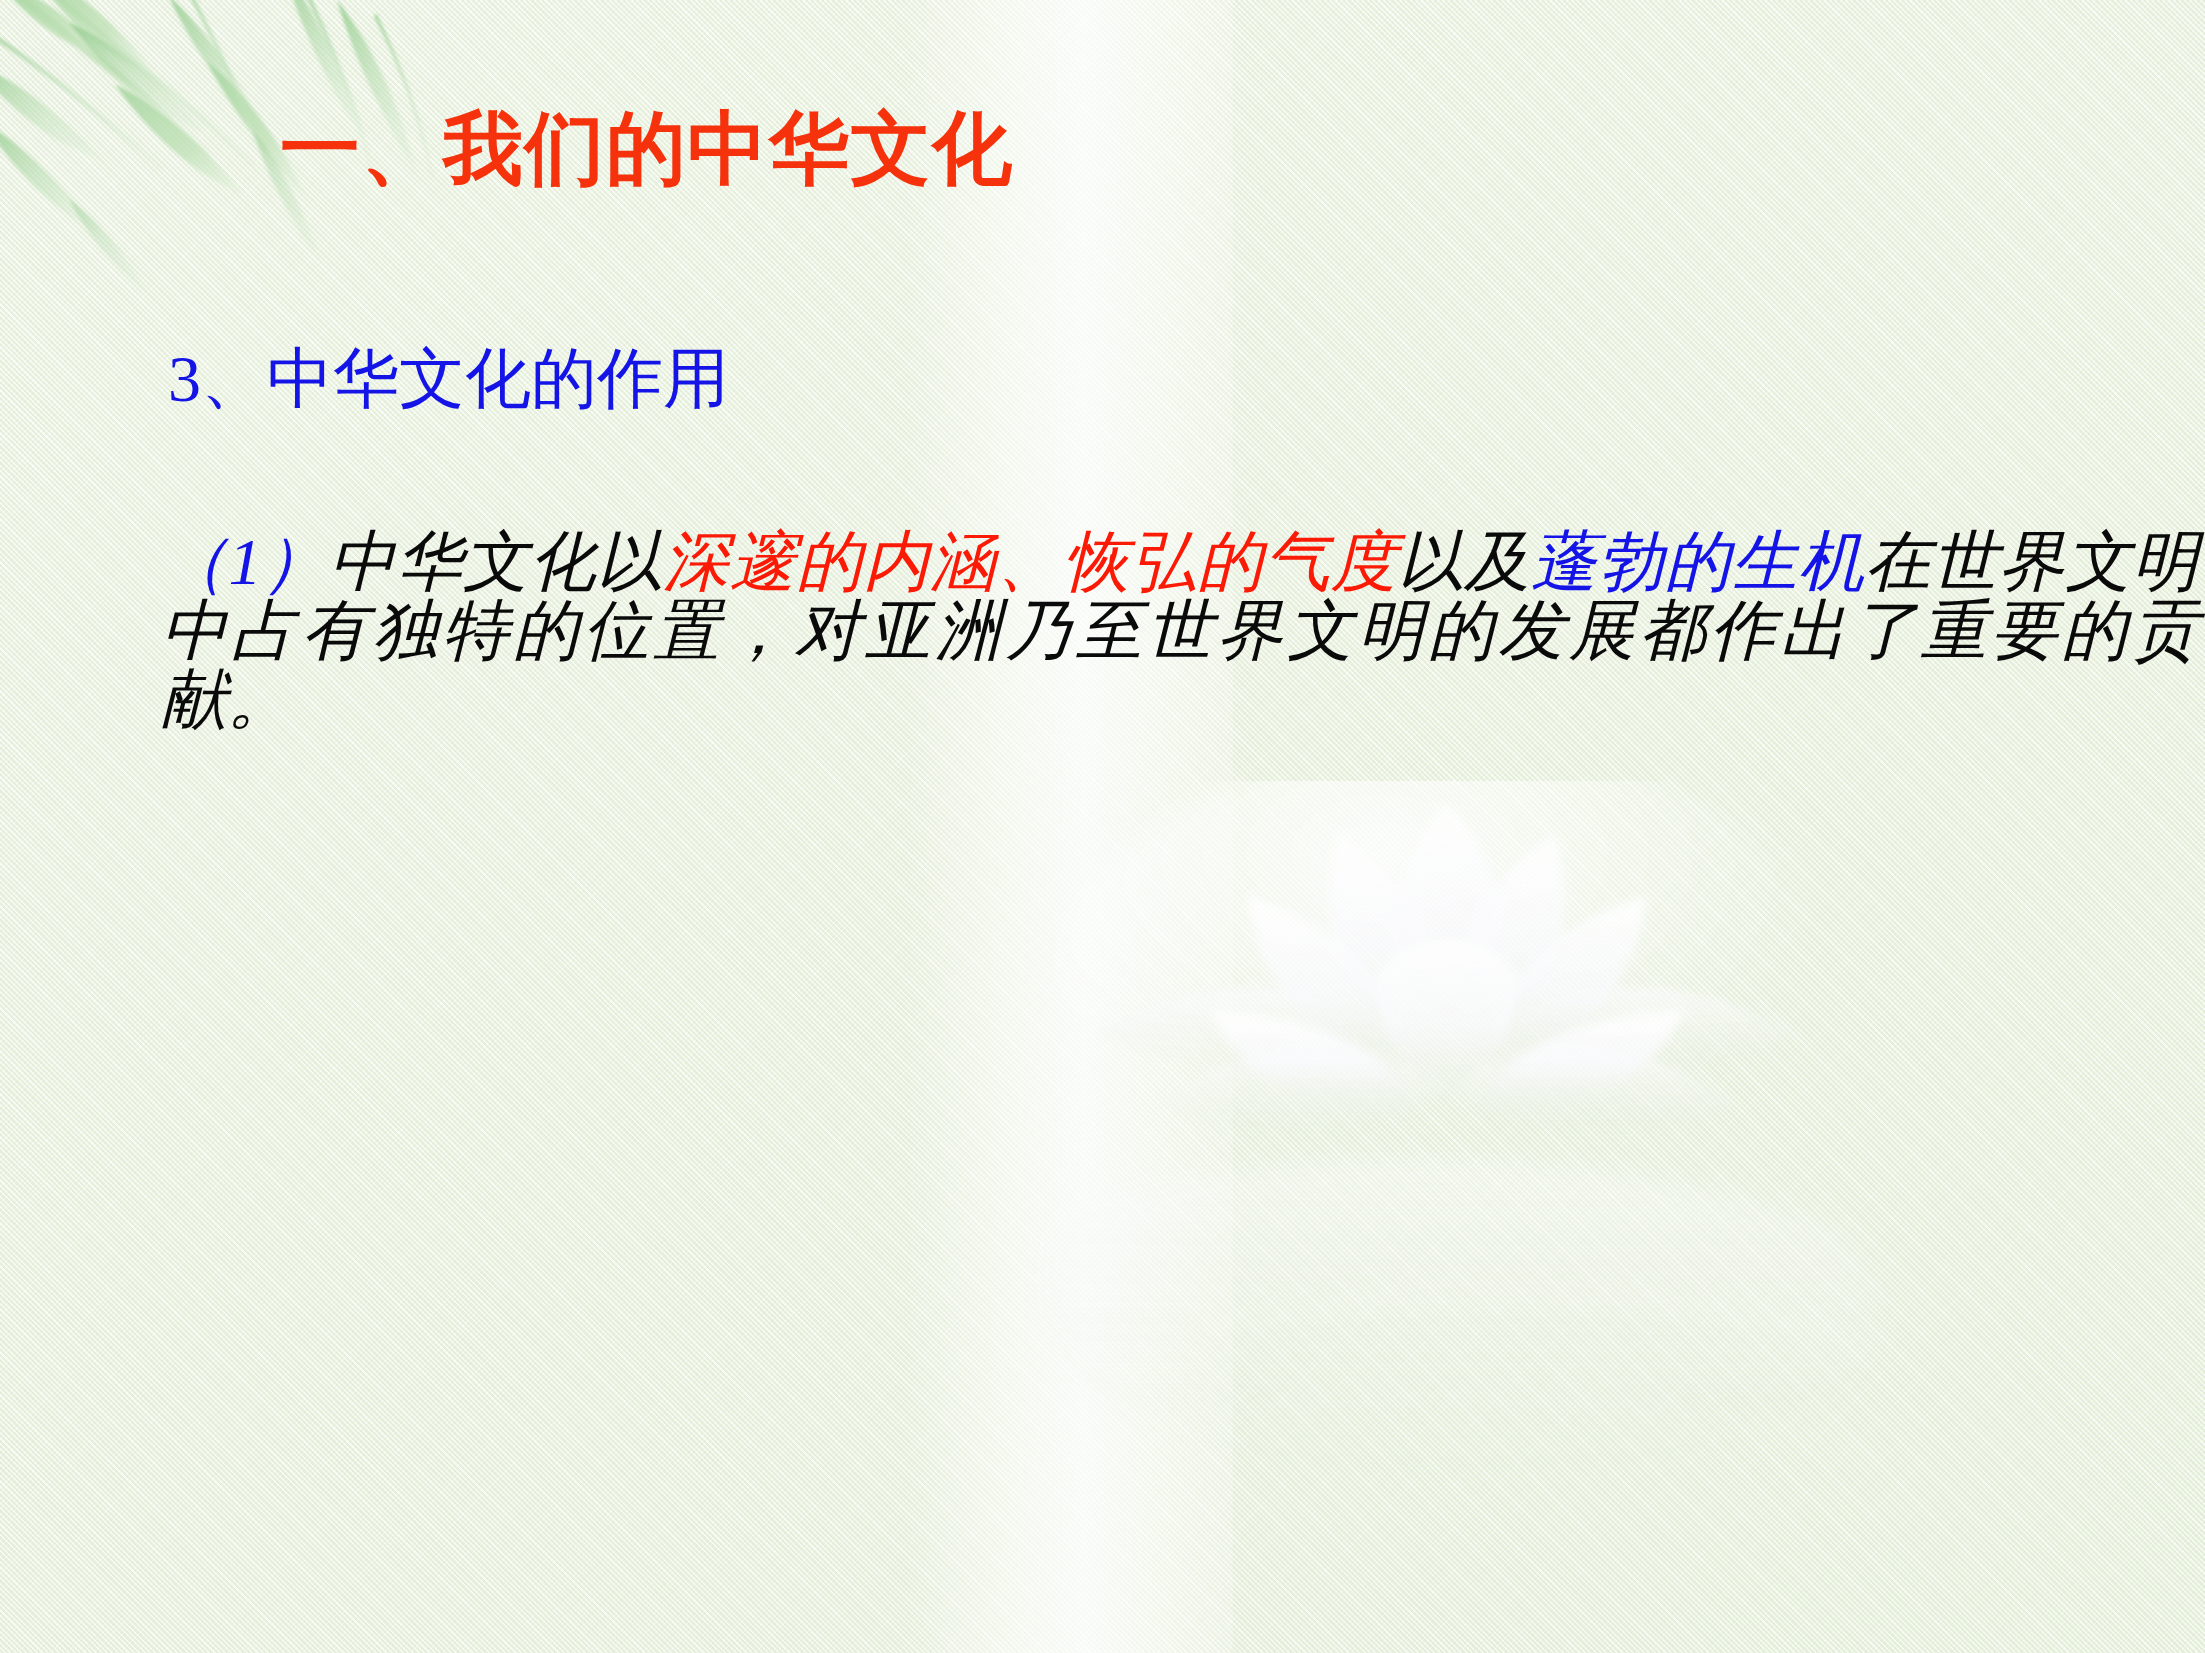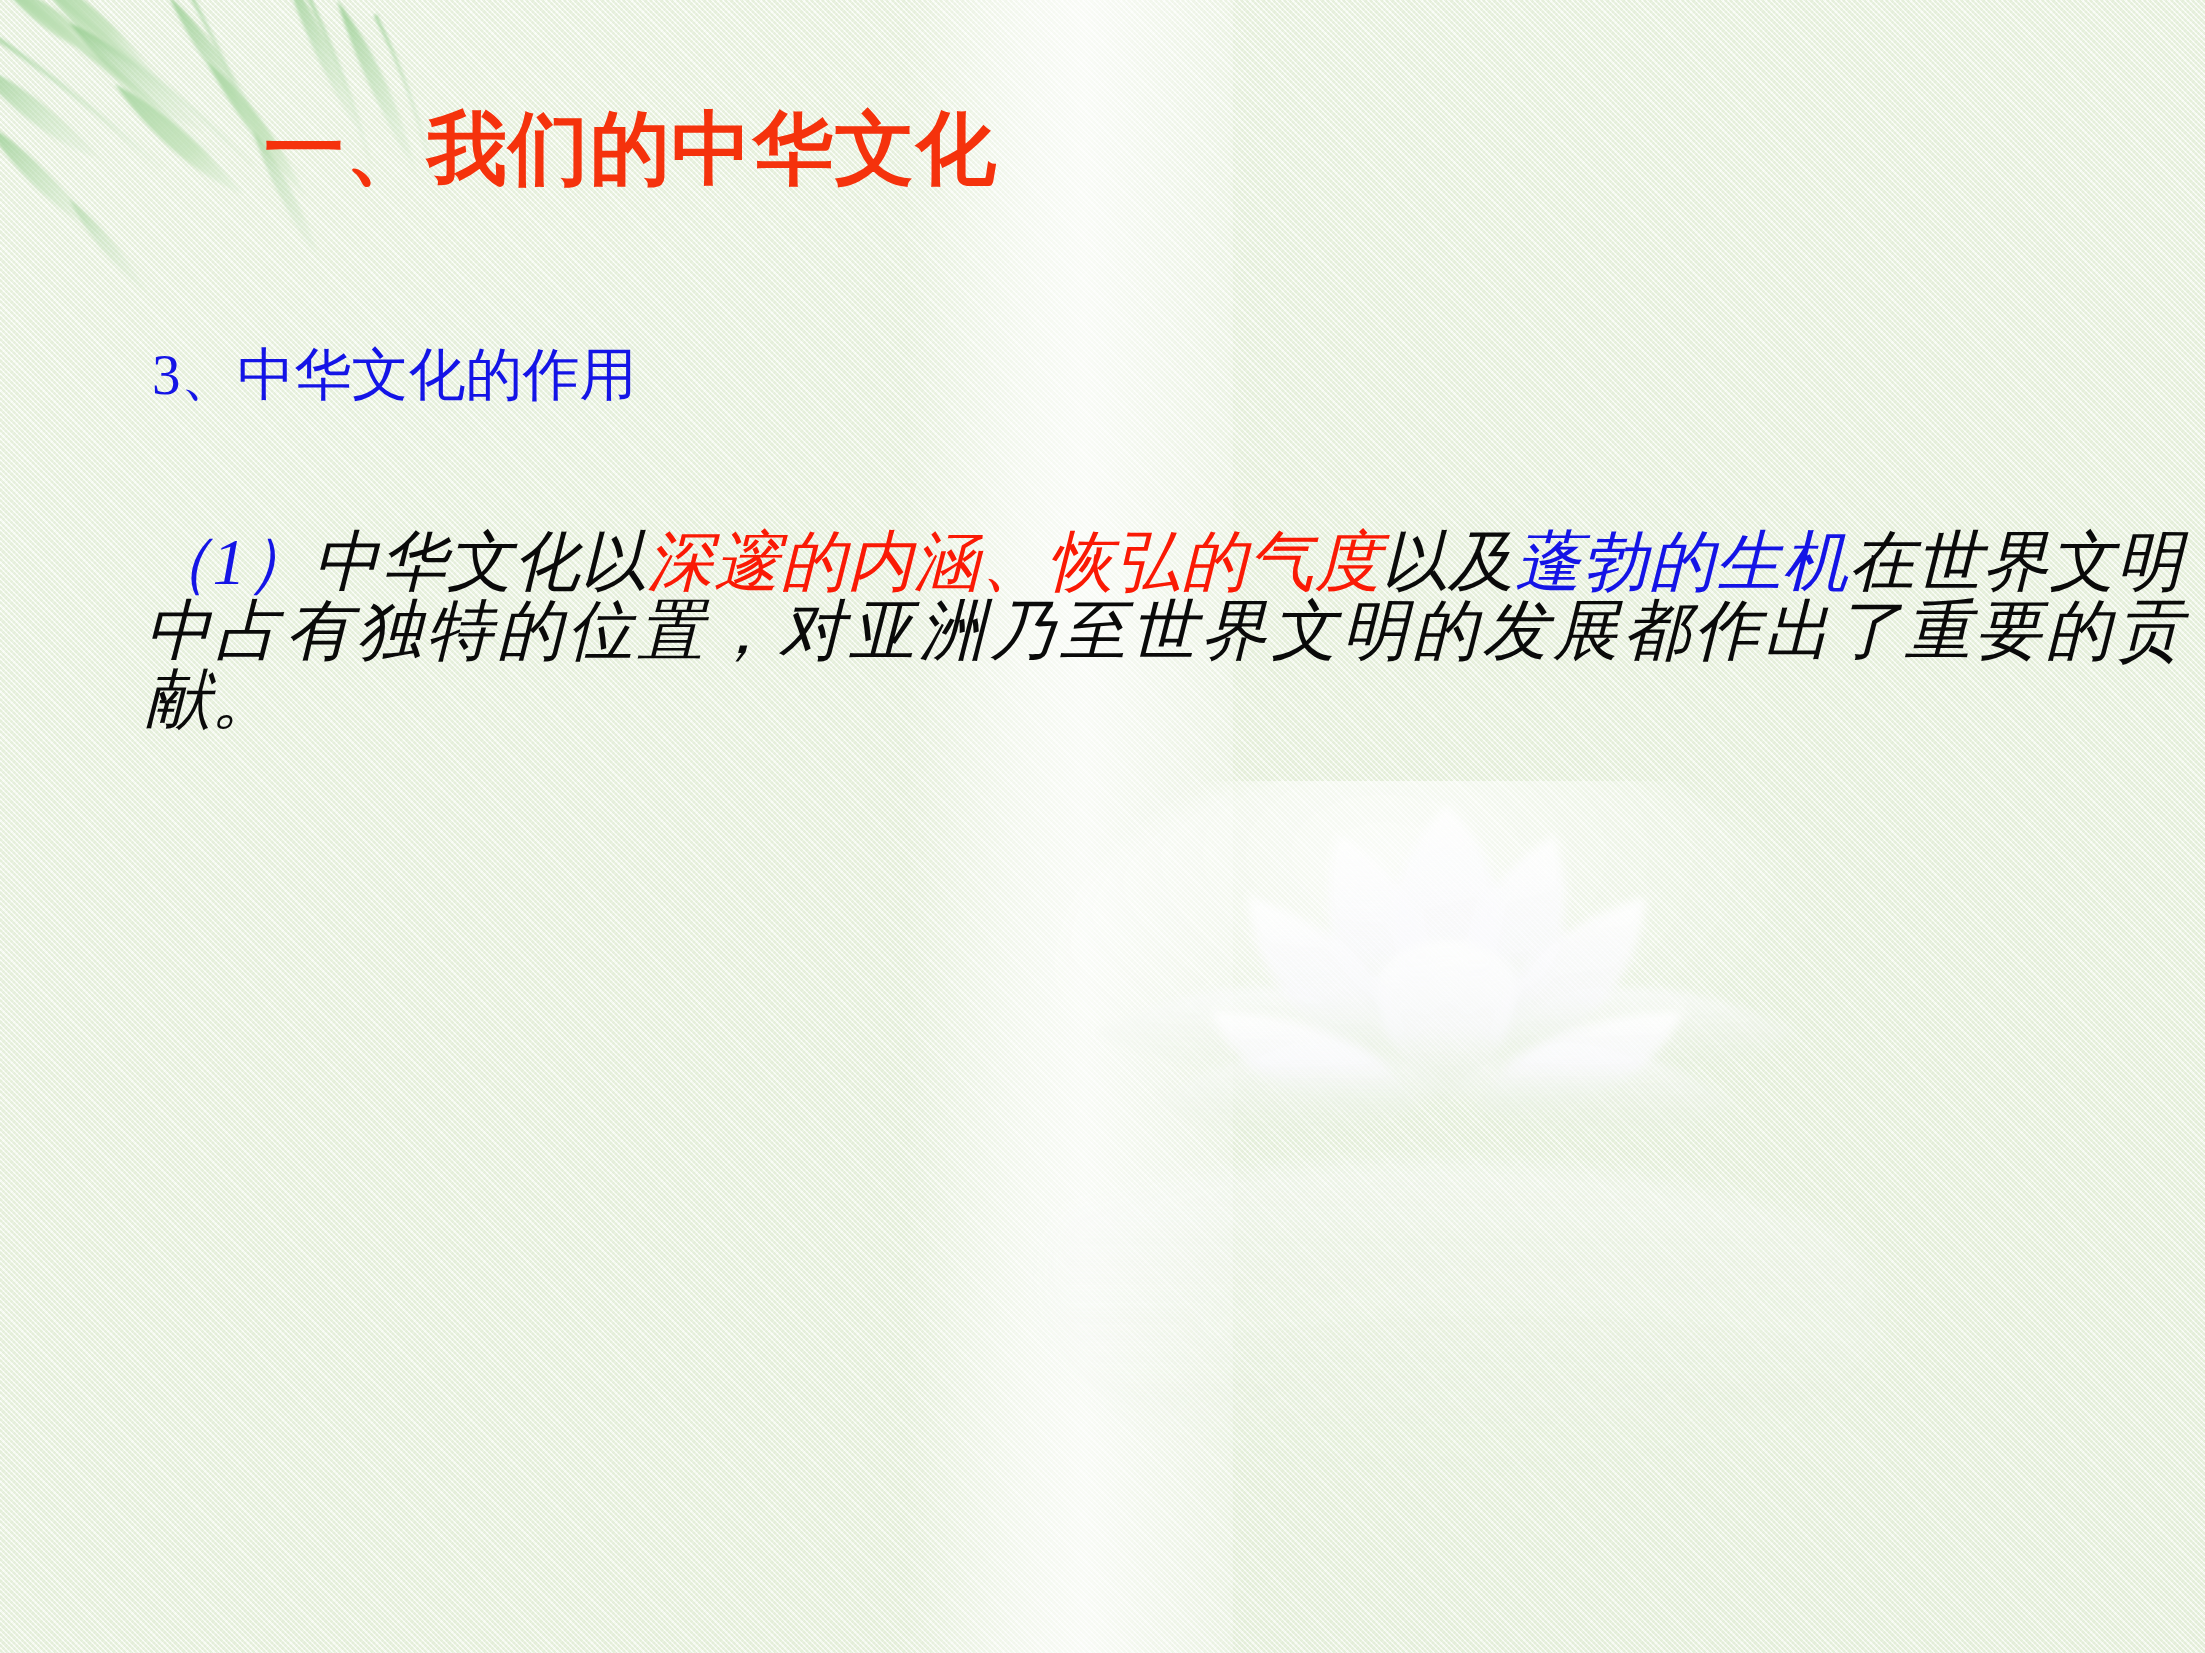--- a/index.html
+++ b/index.html
@@ -68,40 +68,41 @@
     width: 1011px;
     height: 873px;
     pointer-events: none;
     opacity: 0.95;
   }
 
   
   .content {
     position: absolute;
     inset: 0;
+    margin-left: 16px;
   }
 
   .title {
     position: absolute;
     left: 264px;
     top: 109px;
     font-size: 80px;
     line-height: 1.0;
     font-weight: bold;
     color: #F5320C;
     font-family: "DejaVu Sans", "Liberation Sans", sans-serif;
     letter-spacing: 1.5px;
     white-space: nowrap;
   }
 
   .subtitle {
     position: absolute;
     left: 152px;
     top: 346px;
-    font-size: 57px;
+    font-size: 66px;
     line-height: 1.0;
     color: #1414E6;
     font-family: "Liberation Serif", "DejaVu Serif", serif;
     white-space: nowrap;
   }
 
   .para {
     position: absolute;
     font-size: 66px;
     line-height: 69px;

